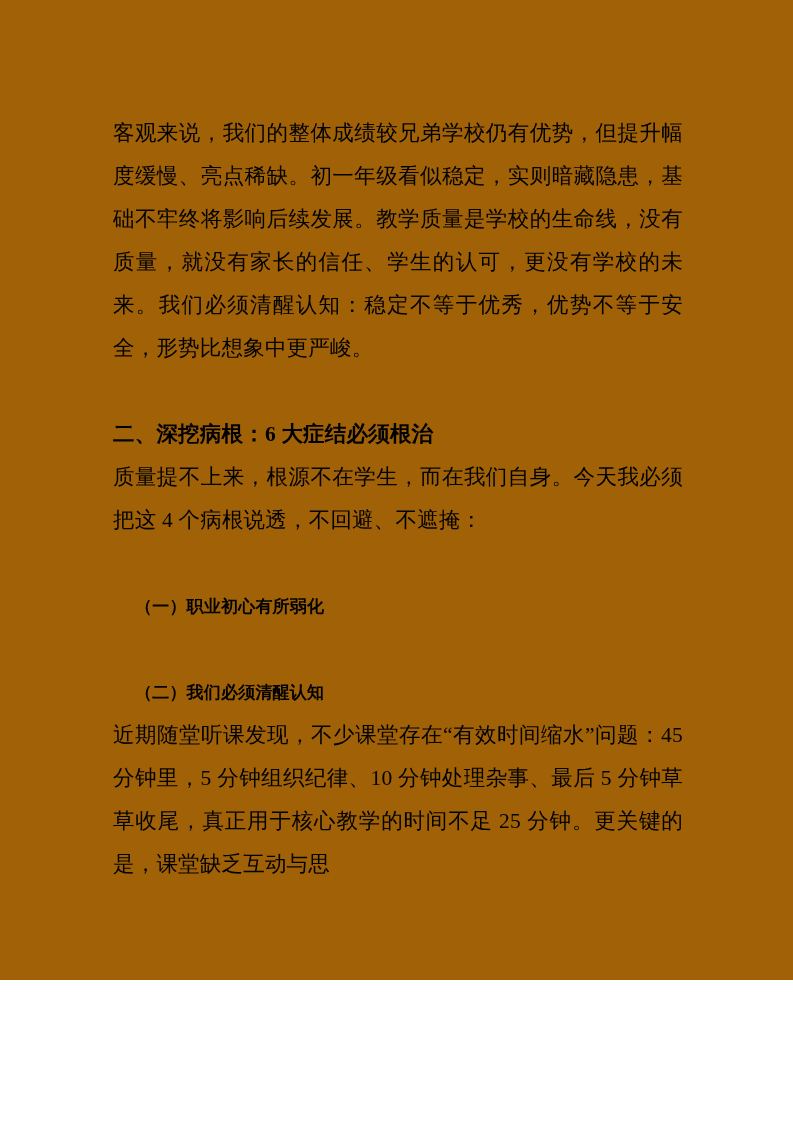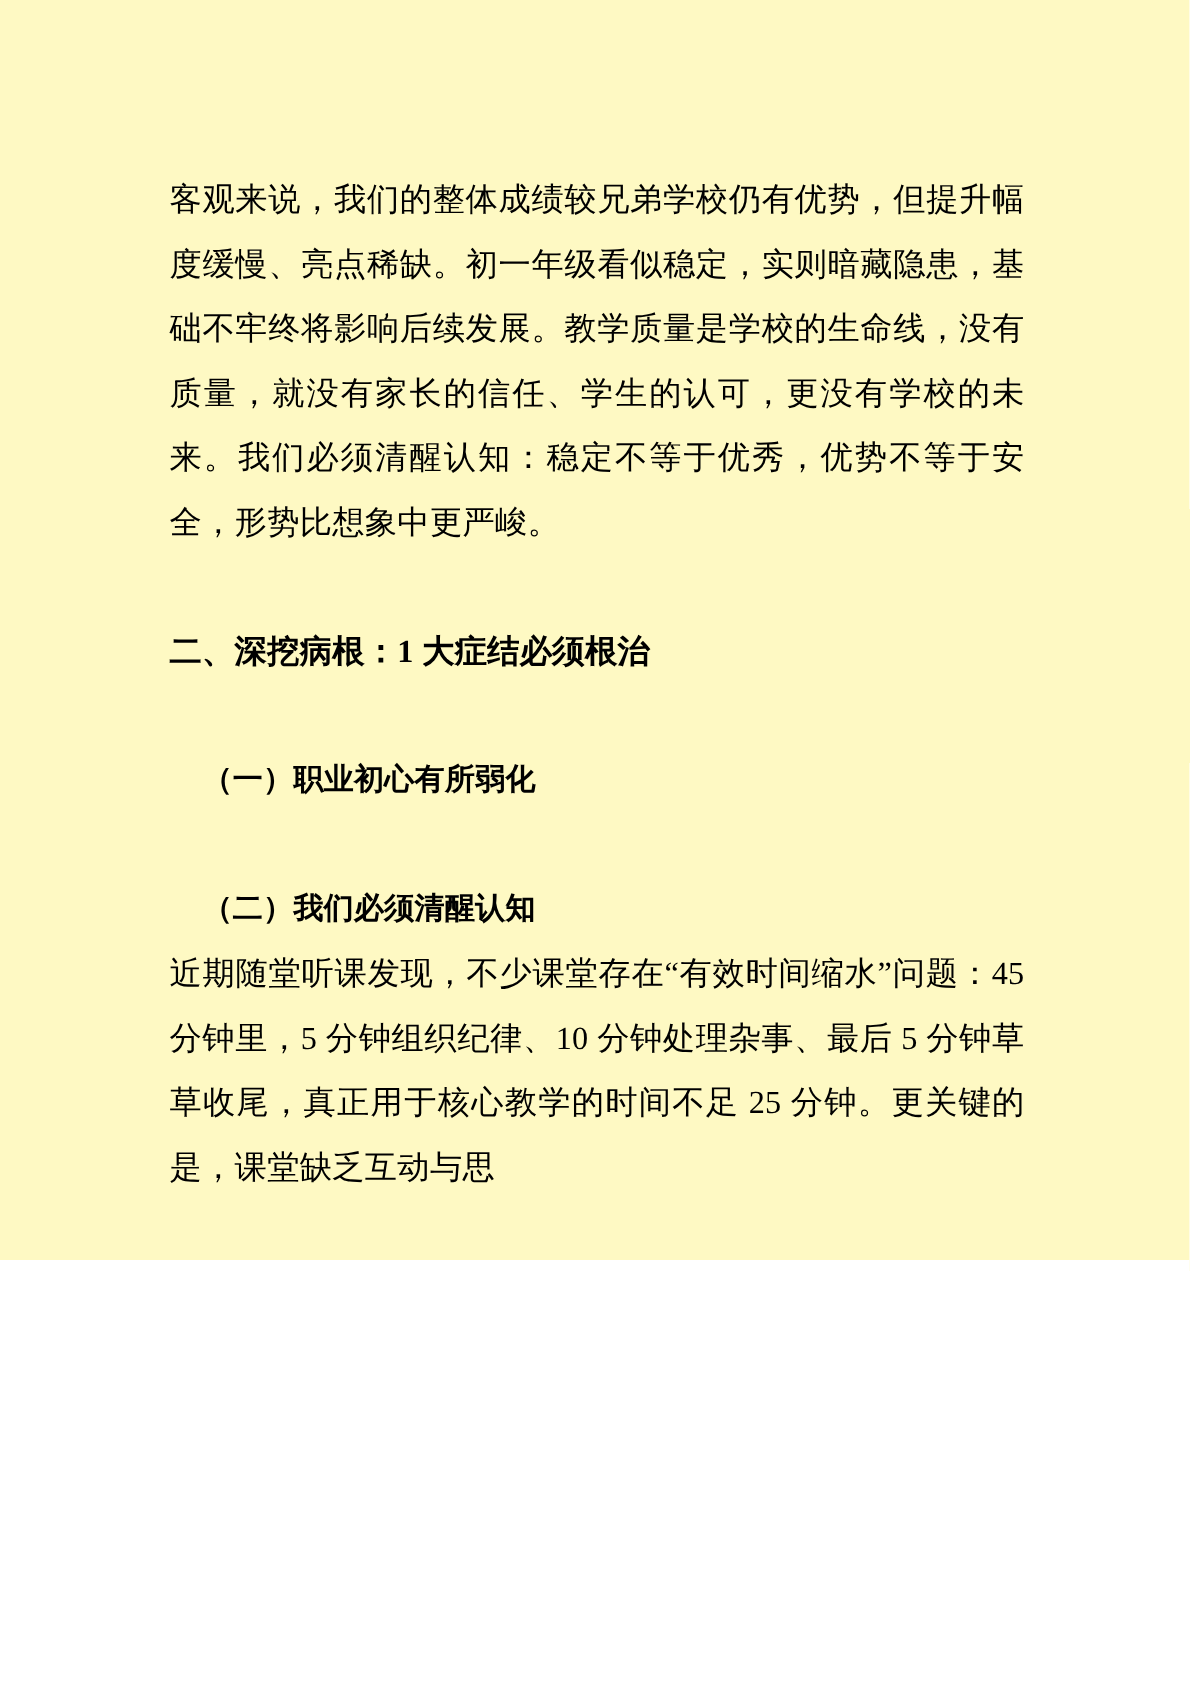--- a/index.html
+++ b/index.html
@@ -13,22 +13,22 @@
     font-family: "Liberation Serif", "DejaVu Serif", serif;
     color: #000000;
     position: relative;
     overflow: hidden;
   }
   .page {
     position: absolute;
     left: 0;
     top: 0;
     width: 793px;
-    height: 840px;
-    background: #fef9c3;
+    height: 980px;
+    background: #a16207;
     box-sizing: border-box;
   }
   .content {
     position: absolute;
     left: 113px;
     top: 112px;
     width: 570px;
   }
   .para {
     font-size: 21.5px;
@@ -40,43 +40,44 @@
     word-break: break-all;
   }
   .heading {
     font-size: 21.5px;
     line-height: 43px;
     margin: 0;
     font-weight: bold;
     letter-spacing: 0.2px;
   }
   .sub-heading {
-    font-size: 20px;
+    font-size: 17px;
     line-height: 43px;
     margin: 0;
     font-weight: bold;
     letter-spacing: 0.2px;
     text-indent: 22px;
   }
   .gap-small {
     height: 43px;
   }
 </style>
 </head>
 <body>
 
 <div class="page">
   <div class="content">
 
     <p class="para">客观来说，我们的整体成绩较兄弟学校仍有优势，但提升幅度缓慢、亮点稀缺。初一年级看似稳定，实则暗藏隐患，基础不牢终将影响后续发展。教学质量是学校的生命线，没有质量，就没有家长的信任、学生的认可，更没有学校的未来。我们必须清醒认知：稳定不等于优秀，优势不等于安全，形势比想象中更严峻。</p>
 
     <div class="gap-small"></div>
 
-    <p class="heading">二、深挖病根：1 大症结必须根治</p>
+    <p class="heading">二、深挖病根：6 大症结必须根治</p>
 
+    <p class="para">质量提不上来，根源不在学生，而在我们自身。今天我必须把这 4 个病根说透，不回避、不遮掩：</p>
 
     <div class="gap-small"></div>
 
     <p class="sub-heading">（一）职业初心有所弱化</p>
 
 
     <div class="gap-small"></div>
 
     <p class="sub-heading">（二）我们必须清醒认知</p>
 

